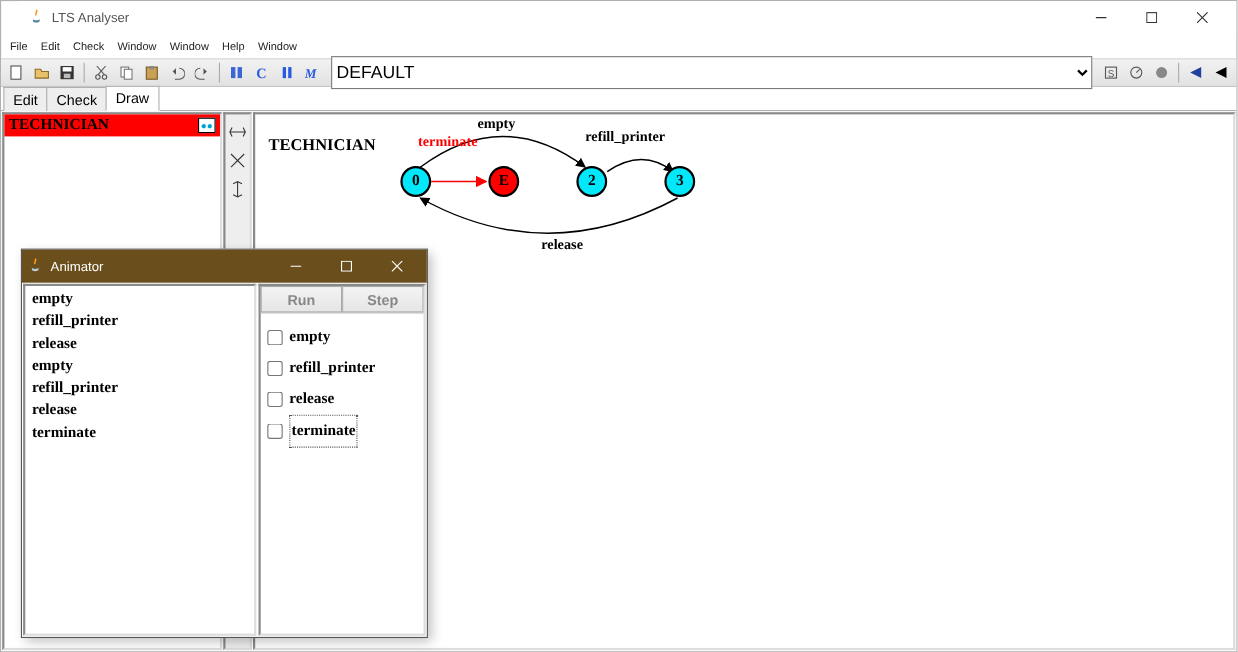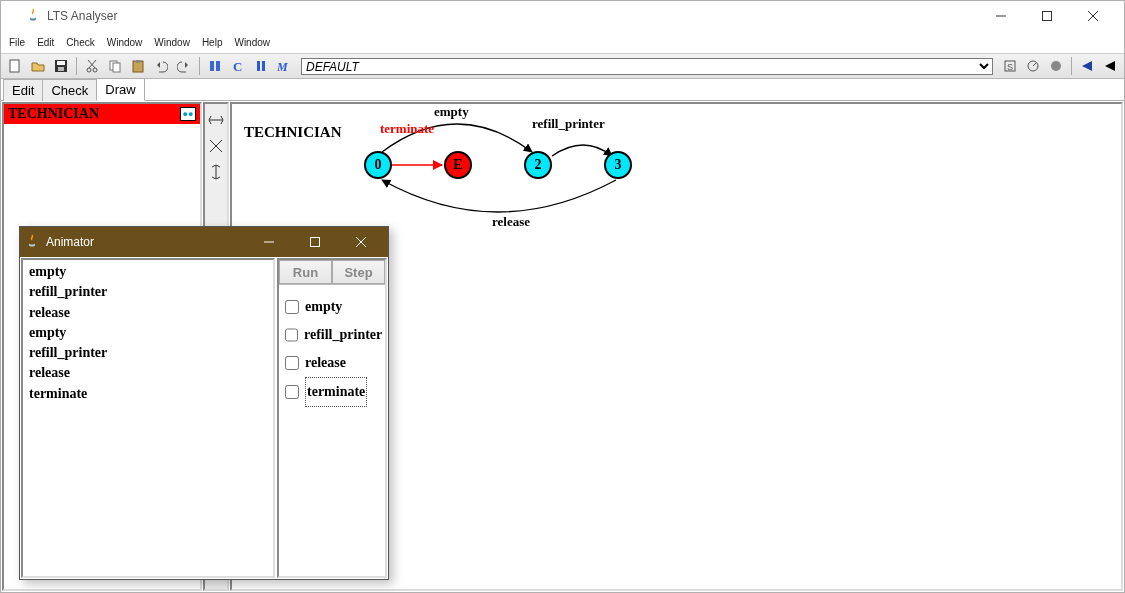--- a/index.html
+++ b/index.html
@@ -62,26 +62,25 @@
   }
   .tbtn {
     width:20px; height:20px;
     display:flex; align-items:center; justify-content:center;
     border:1px solid transparent;
     border-radius:2px;
   }
   .tsep { width:1px; height:18px; background:#aaa; margin:0 2px; }
   .toolbar select {
     flex:1;
-    height:17px;
-    font-size:12px;
+    height:30px;
+    font-size:16px;
     background:#fff;
     border:1px solid #7a7a7a;
     margin: 0 4px;
-    font-style: italic;
   }
 
   
   .tabs-row {
     height: 22px;
     display:flex;
     align-items:flex-end;
     padding-left:2px;
     border-bottom:1px solid #b0b0b0;
     background:#fff;
@@ -217,21 +216,21 @@
     border:2px inset #ddd;
     margin:1px;
     padding:2px 6px;
     font-family: Georgia,"Times New Roman",serif;
     font-weight:bold;
     font-size:14px;
     line-height:1.45;
     overflow-y:scroll;
   }
   .actions-pane {
-    width:110px;
+    width:152px;
     border:2px inset #ddd;
     margin:1px;
     background:#fff;
     display:flex;
     flex-direction:column;
   }
   .run-step {
     display:flex;
     border-bottom:1px solid #bbb;
   }

